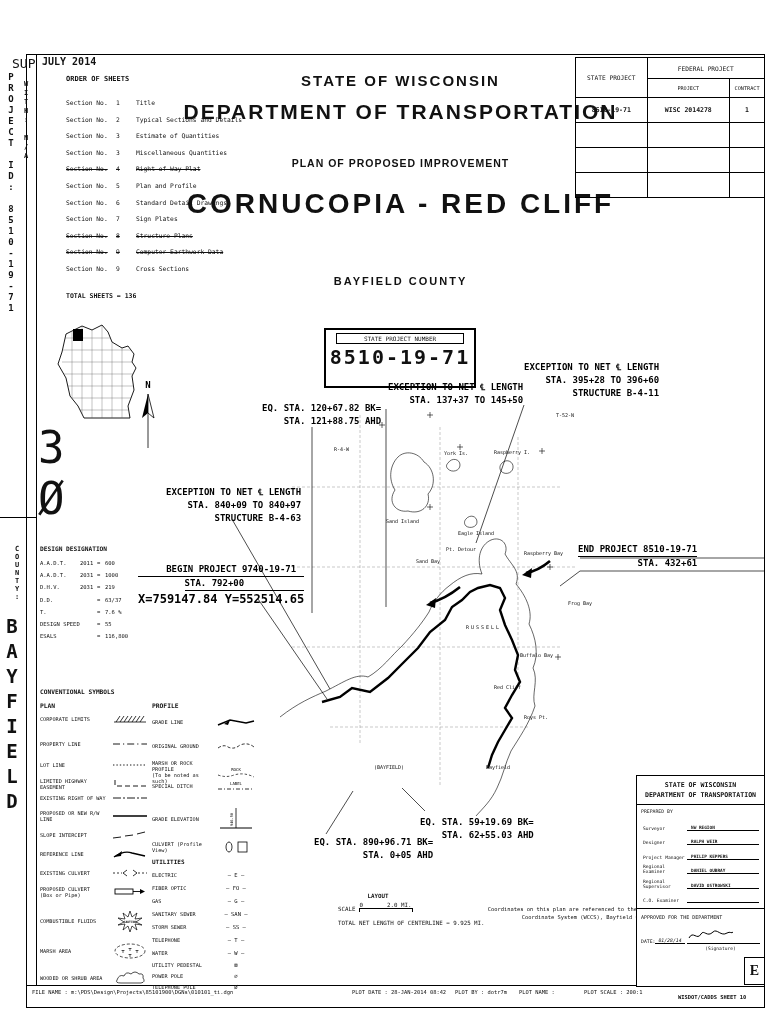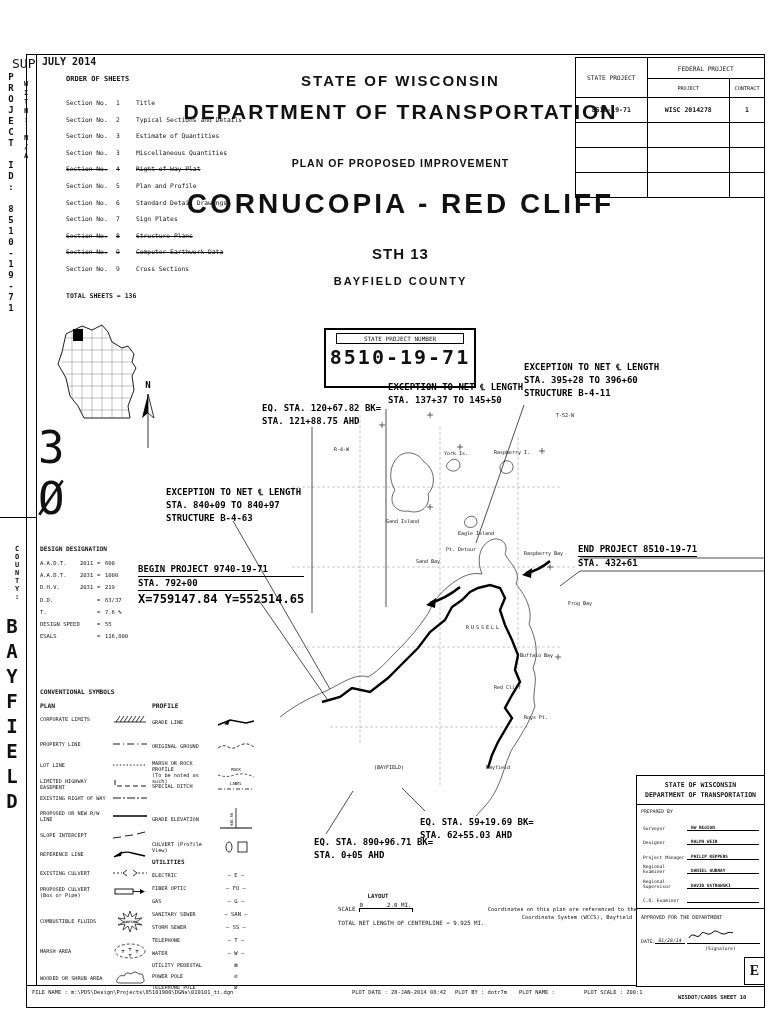--- a/index.html
+++ b/index.html
@@ -2,21 +2,21 @@
 <html><head>
 <meta charset="utf-8">
 <style>
   html,body{margin:0;padding:0;background:#fff;}
   .sheet{position:relative;width:770px;height:1024px;background:#fff;overflow:hidden;
          font-family:"Liberation Sans",sans-serif;color:#111;}
   .abs{position:absolute;}
   .mono{font-family:"DejaVu Sans Mono",monospace;}
   .line{position:absolute;background:#000;}
   .note{position:absolute;font-family:"DejaVu Sans Mono",monospace;font-size:9px;
-        font-weight:bold;line-height:1.45;white-space:nowrap;color:#000;}
+        font-weight:bold;line-height:1.45;white-space:nowrap;color:#000;text-align:right;}
   .note .sm{font-size:12px;font-weight:bold;}
   .ctr{text-align:center;left:36px;width:729px;position:absolute;font-weight:bold;white-space:nowrap;}
   .vtext{writing-mode:vertical-rl;text-orientation:upright;position:absolute;
          font-family:"DejaVu Sans Mono",monospace;font-weight:bold;white-space:nowrap;}
   
   .os{position:absolute;left:66px;top:75px;width:230px;font-family:"DejaVu Sans Mono",monospace;}
   .os-title{font-size:7px;font-weight:bold;margin-bottom:16px;}
   .os-row{display:flex;font-size:6.3px;height:16.6px;align-items:flex-start;}
   .os-row .sec{width:50px;}
   .os-row .no{width:20px;}
@@ -149,21 +149,20 @@
         <span class="no">9</span>
         <span>Cross Sections</span>
       </div>
     <div class="os-total">TOTAL SHEETS = 136</div>
   </div>
 
   <div class="ctr" style="top:72px;font-size:15px;letter-spacing:2px;">STATE OF WISCONSIN</div>
   <div class="ctr" style="top:100px;font-size:21px;letter-spacing:2px;">DEPARTMENT OF TRANSPORTATION</div>
   <div class="ctr" style="top:157px;font-size:10.5px;letter-spacing:1px;">PLAN OF PROPOSED IMPROVEMENT</div>
   <div class="ctr" style="top:188px;font-size:28px;letter-spacing:3px;">CORNUCOPIA - RED CLIFF</div>
-  <div class="ctr" style="top:245px;font-size:15px;letter-spacing:1px;">STH 13</div>
   <div class="ctr" style="top:275px;font-size:11px;letter-spacing:2px;text-align:center;">BAYFIELD COUNTY</div>
 
   <table class="fed">
     <colgroup>
         <col style="width:72px">
         <col style="width:83px">
         <col style="width:35px">
       </colgroup>
     <tbody>
         <tr>

